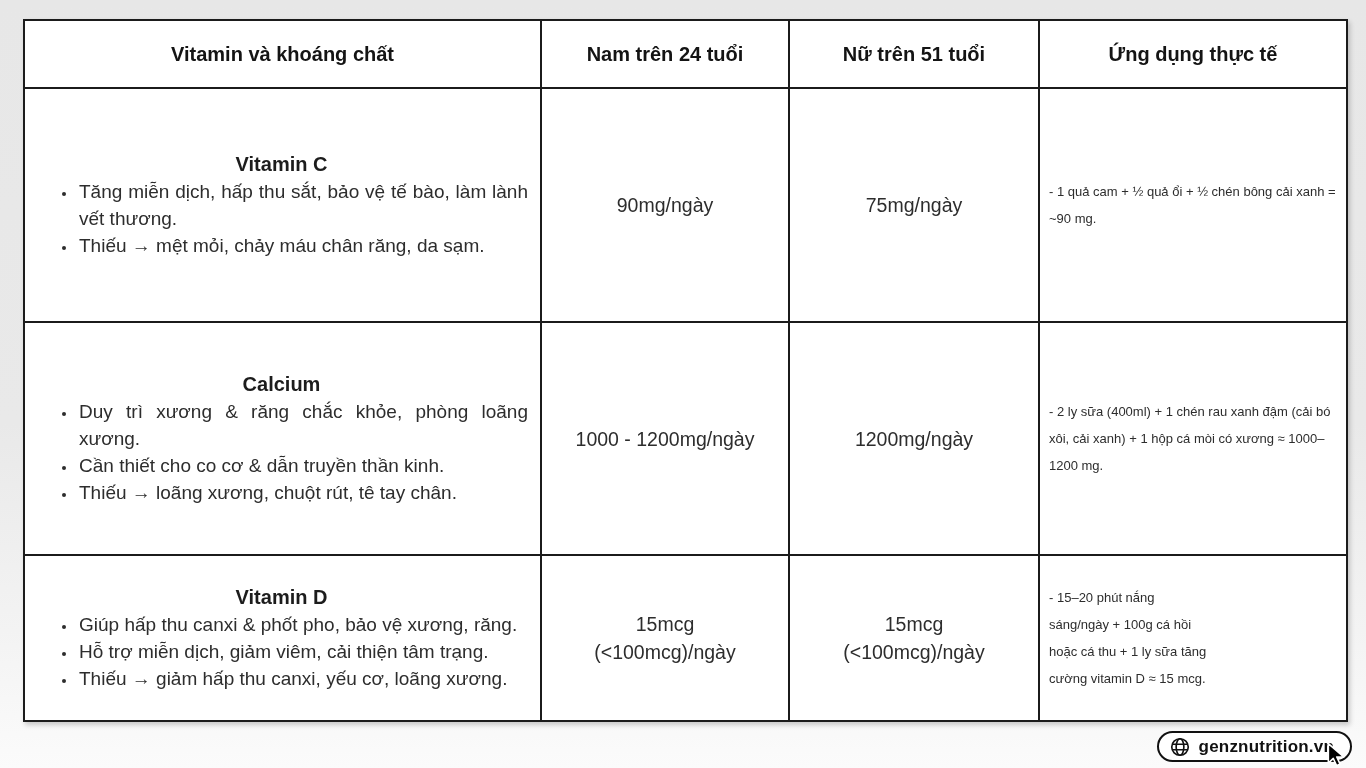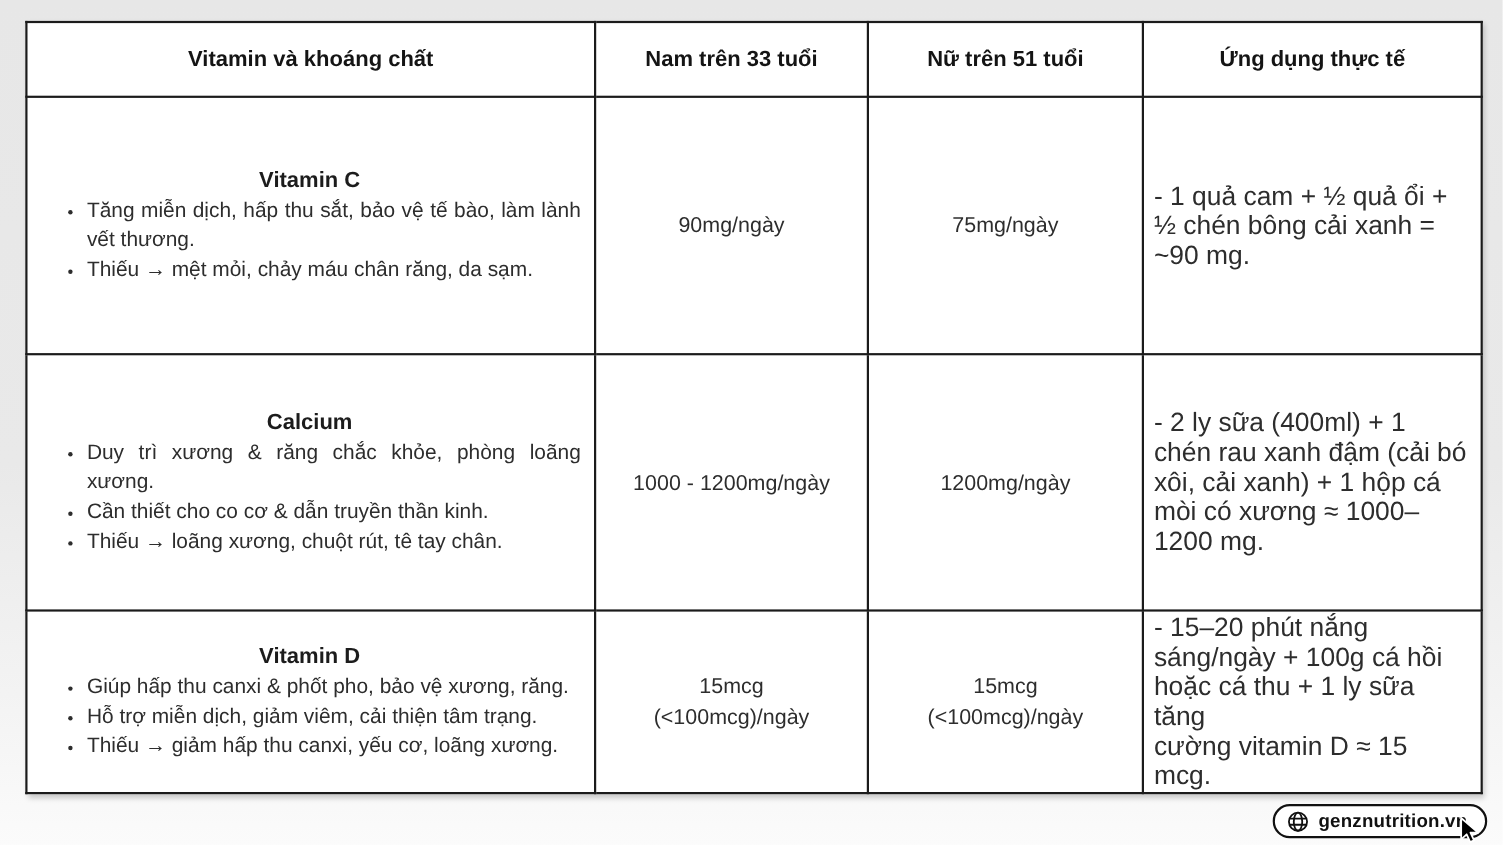--- a/index.html
+++ b/index.html
@@ -67,21 +67,21 @@
   }
   .nutrient-bullets li::marker { font-size: 14px; }
   .cell-dose {
     text-align: center;
     font-size: 19.5px;
     line-height: 28px;
     white-space: pre-line;
     padding: 12px 6px;
   }
   .cell-app {
-    font-size: 24px;
+    font-size: 13px;
     line-height: 27px;
     padding: 0 10px 0 9px;
     white-space: pre-line;
     text-align: left;
   }
   .site-badge {
     position: absolute;
     top: 731px;
     right: 14px;
     height: 27px;
@@ -114,21 +114,21 @@
 <table class="nutrition-table">
   <colgroup>
     <col style="width:517px">
     <col style="width:248px">
     <col style="width:250px">
     <col style="width:308px">
   </colgroup>
   <thead>
     <tr>
       <th>Vitamin và khoáng chất</th>
-      <th>Nam trên 33 tuổi</th>
+      <th>Nam trên 24 tuổi</th>
       <th>Nữ trên 51 tuổi</th>
       <th>Ứng dụng thực tế</th>
     </tr>
   </thead>
   <tbody>
     <tr class="row-h1">
       <td class="cell-name">
         <div class="nutrient-title">Vitamin C</div>
         <ul class="nutrient-bullets">
           <li>Tăng miễn dịch, hấp thu sắt, bảo vệ tế bào, làm lành vết thương.</li>

